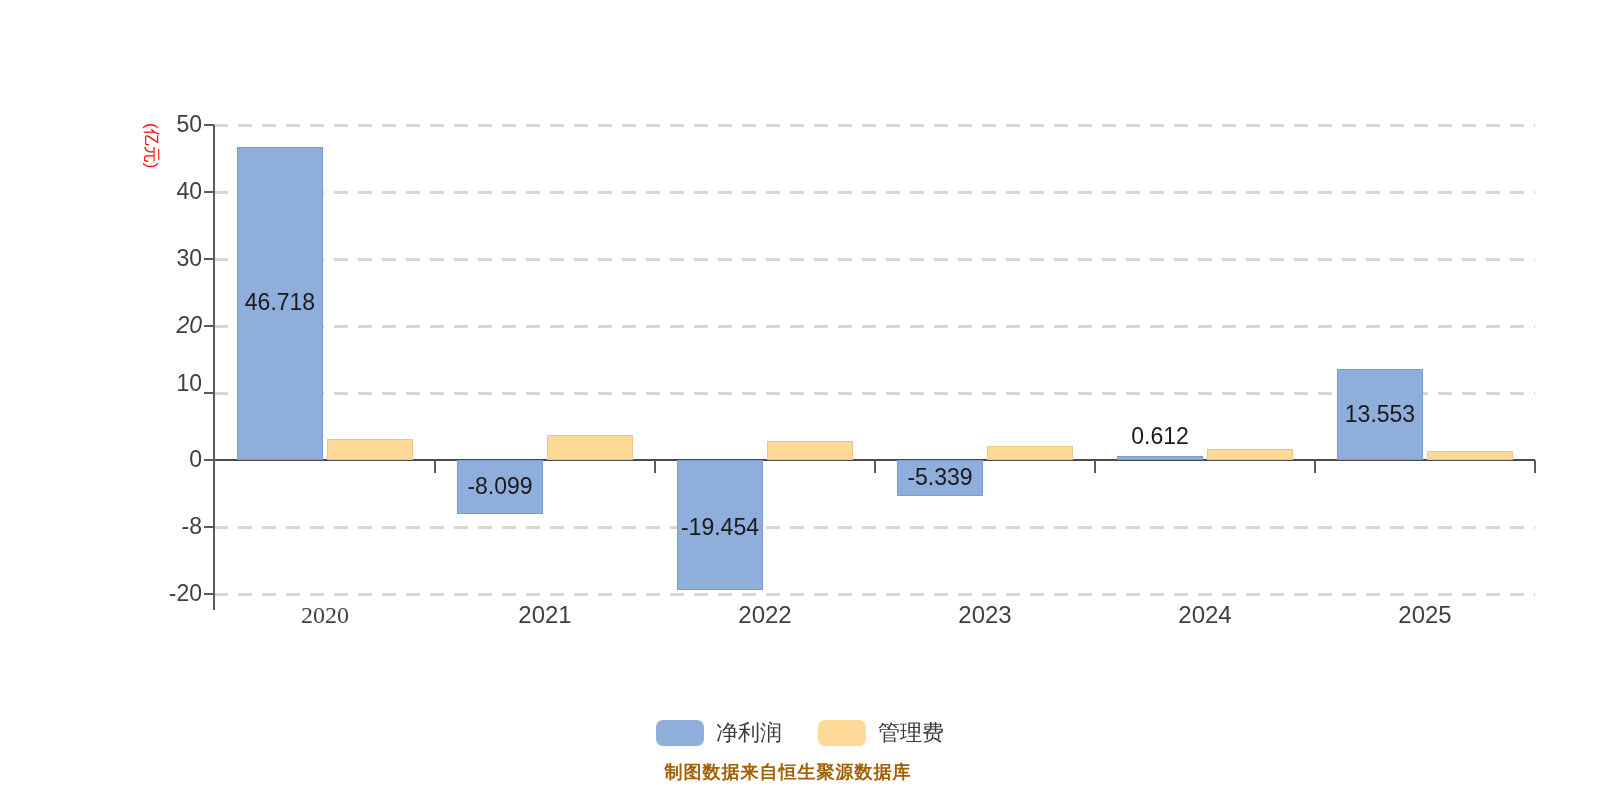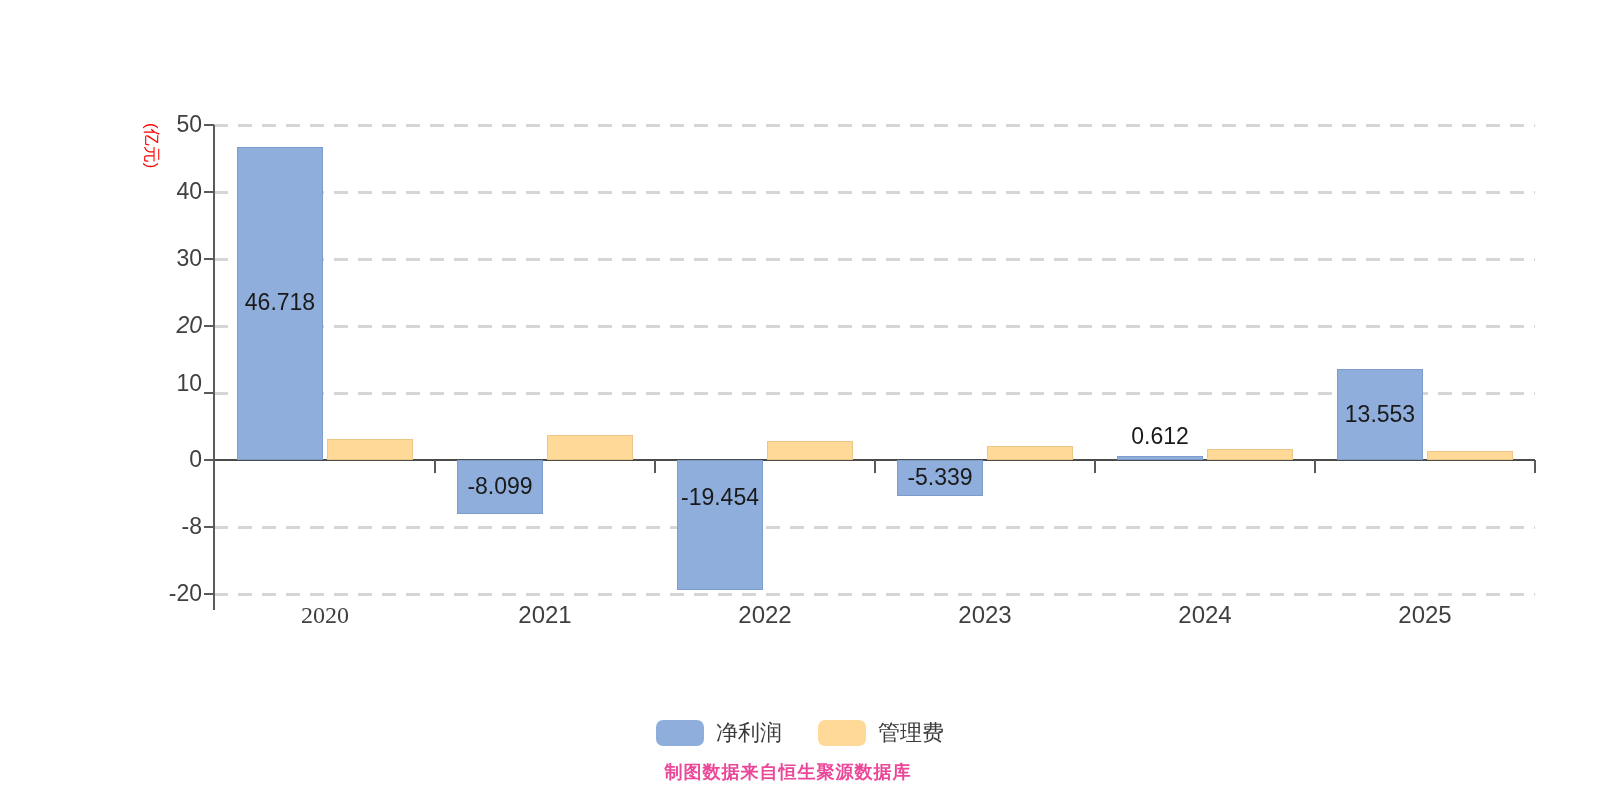--- a/index.html
+++ b/index.html
@@ -49,21 +49,21 @@
   .legend {
     position: absolute; left: 0; top: 718px; width: 1600px;
     display: flex; justify-content: center; align-items: flex-start; gap: 36px;
   }
   .legend-item { display: flex; align-items: center; gap: 12px; }
   .legend-swatch { width: 48px; height: 26px; border-radius: 7px; }
   .legend-label { font-size: 22px; color: #3B3B3B; }
 
   .source-note {
     position: absolute; left: 0; top: 760px; width: 1576px;
-    text-align: center; font-size: 18px; font-weight: bold; color: #ec4899;
+    text-align: center; font-size: 18px; font-weight: bold; color: #a16207;
     letter-spacing: 1px;
   }
 </style>
 </head>
 <body>
 
 <div id="stage">
 
 
   <div class="unit-label">(亿元)</div>
@@ -102,21 +102,21 @@
       <div class="xtick" style="left: 1534px; top: 460px;"></div>
       <div class="bar" style="left: 237px; top: 146.989px; width: 86px; height: 313.011px; background: rgb(143, 174, 220); border-color: rgb(124, 156, 206);"></div>
       <div class="bar-label" style="left: 220px; top: 291.495px;">46.718</div>
       <div class="bar" style="left: 327px; top: 439.23px; width: 86px; height: 20.77px; background: rgb(255, 217, 152); border-color: rgb(236, 198, 135);"></div>
       <div class="xlabel" style="left: 265px; top: 603px; font-family: Liberation Serif, serif;">2020</div>
       <div class="bar" style="left: 457px; top: 460px; width: 86px; height: 54.2633px; background: rgb(143, 174, 220); border-color: rgb(124, 156, 206);"></div>
       <div class="bar-label" style="left: 440px; top: 475.132px;">-8.099</div>
       <div class="bar" style="left: 547px; top: 435.21px; width: 86px; height: 24.79px; background: rgb(255, 217, 152); border-color: rgb(236, 198, 135);"></div>
       <div class="xlabel" style="left: 485px; top: 603px;">2021</div>
       <div class="bar" style="left: 677px; top: 460px; width: 86px; height: 130.342px; background: rgb(143, 174, 220); border-color: rgb(124, 156, 206);"></div>
-      <div class="bar-label" style="left: 660px; top: 486px;">-19.454</div>
+      <div class="bar-label" style="left: 660px; top: 516px;">-19.454</div>
       <div class="bar" style="left: 767px; top: 441.24px; width: 86px; height: 18.76px; background: rgb(255, 217, 152); border-color: rgb(236, 198, 135);"></div>
       <div class="xlabel" style="left: 705px; top: 603px;">2022</div>
       <div class="bar" style="left: 897px; top: 460px; width: 86px; height: 35.7713px; background: rgb(143, 174, 220); border-color: rgb(124, 156, 206);"></div>
       <div class="bar-label" style="left: 880px; top: 465.886px;">-5.339</div>
       <div class="bar" style="left: 987px; top: 445.93px; width: 86px; height: 14.07px; background: rgb(255, 217, 152); border-color: rgb(236, 198, 135);"></div>
       <div class="xlabel" style="left: 925px; top: 603px;">2023</div>
       <div class="bar" style="left: 1117px; top: 455.9px; width: 86px; height: 4.1004px; background: rgb(143, 174, 220); border-color: rgb(124, 156, 206);"></div>
       <div class="bar-label" style="left: 1100px; top: 425px;">0.612</div>
       <div class="bar" style="left: 1207px; top: 449.28px; width: 86px; height: 10.72px; background: rgb(255, 217, 152); border-color: rgb(236, 198, 135);"></div>
       <div class="xlabel" style="left: 1145px; top: 603px;">2024</div>

